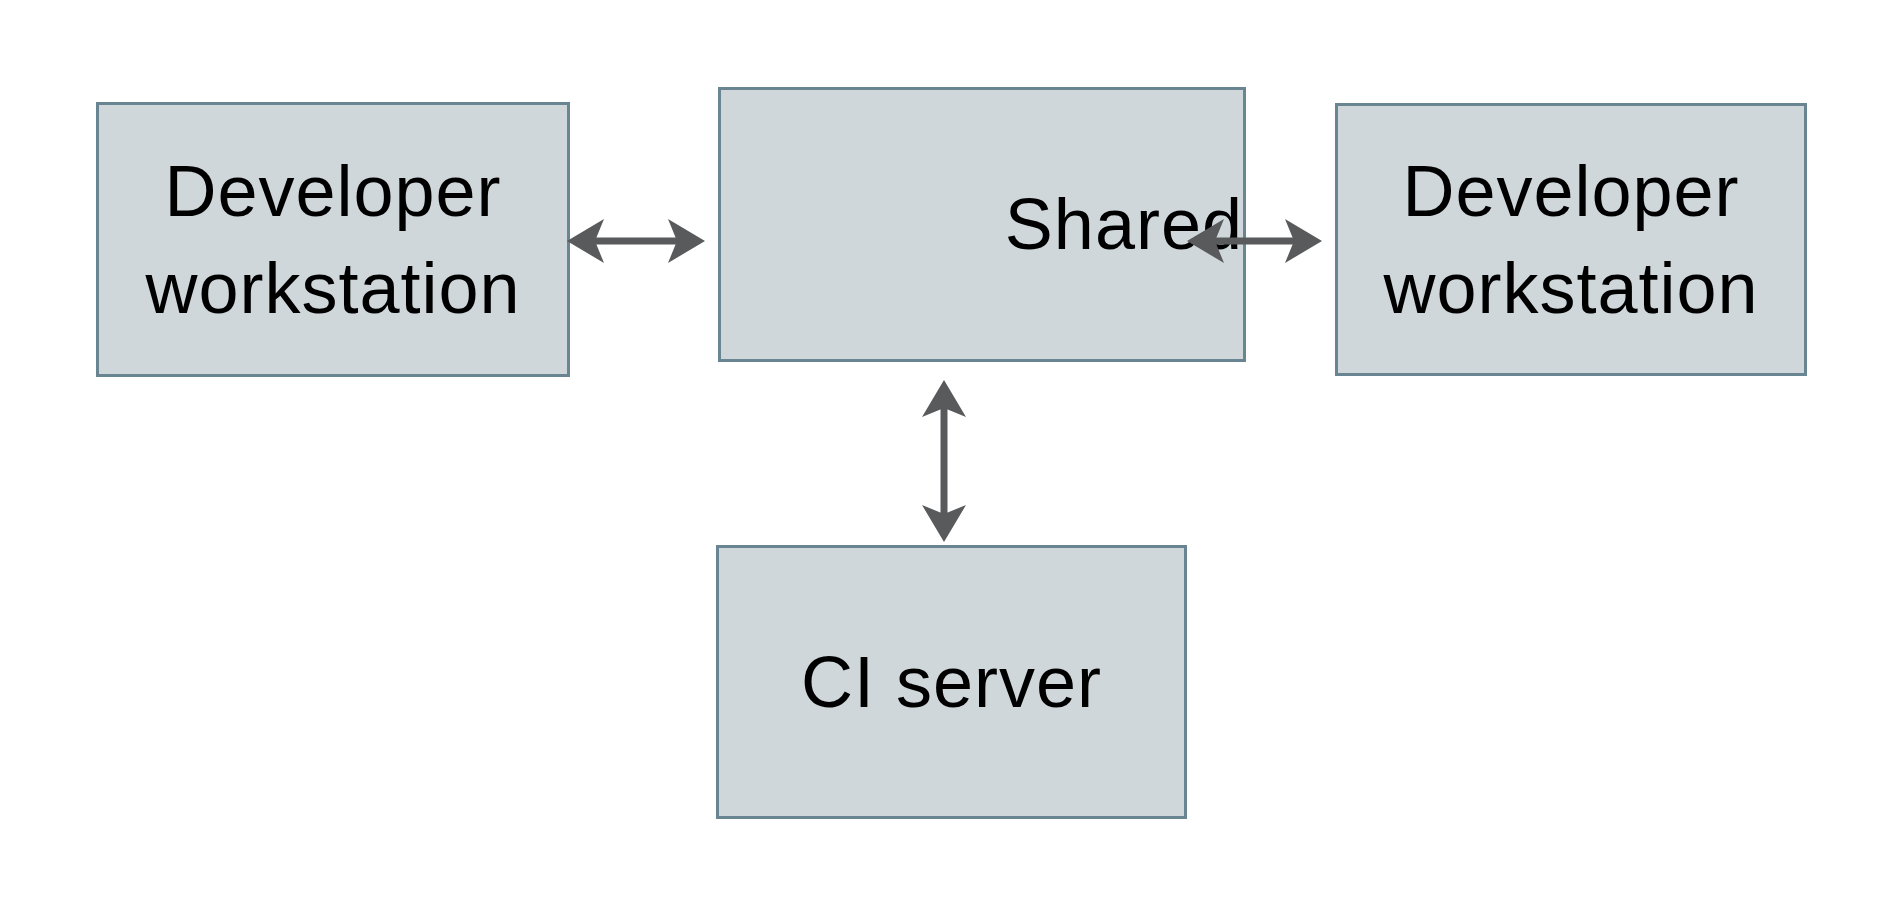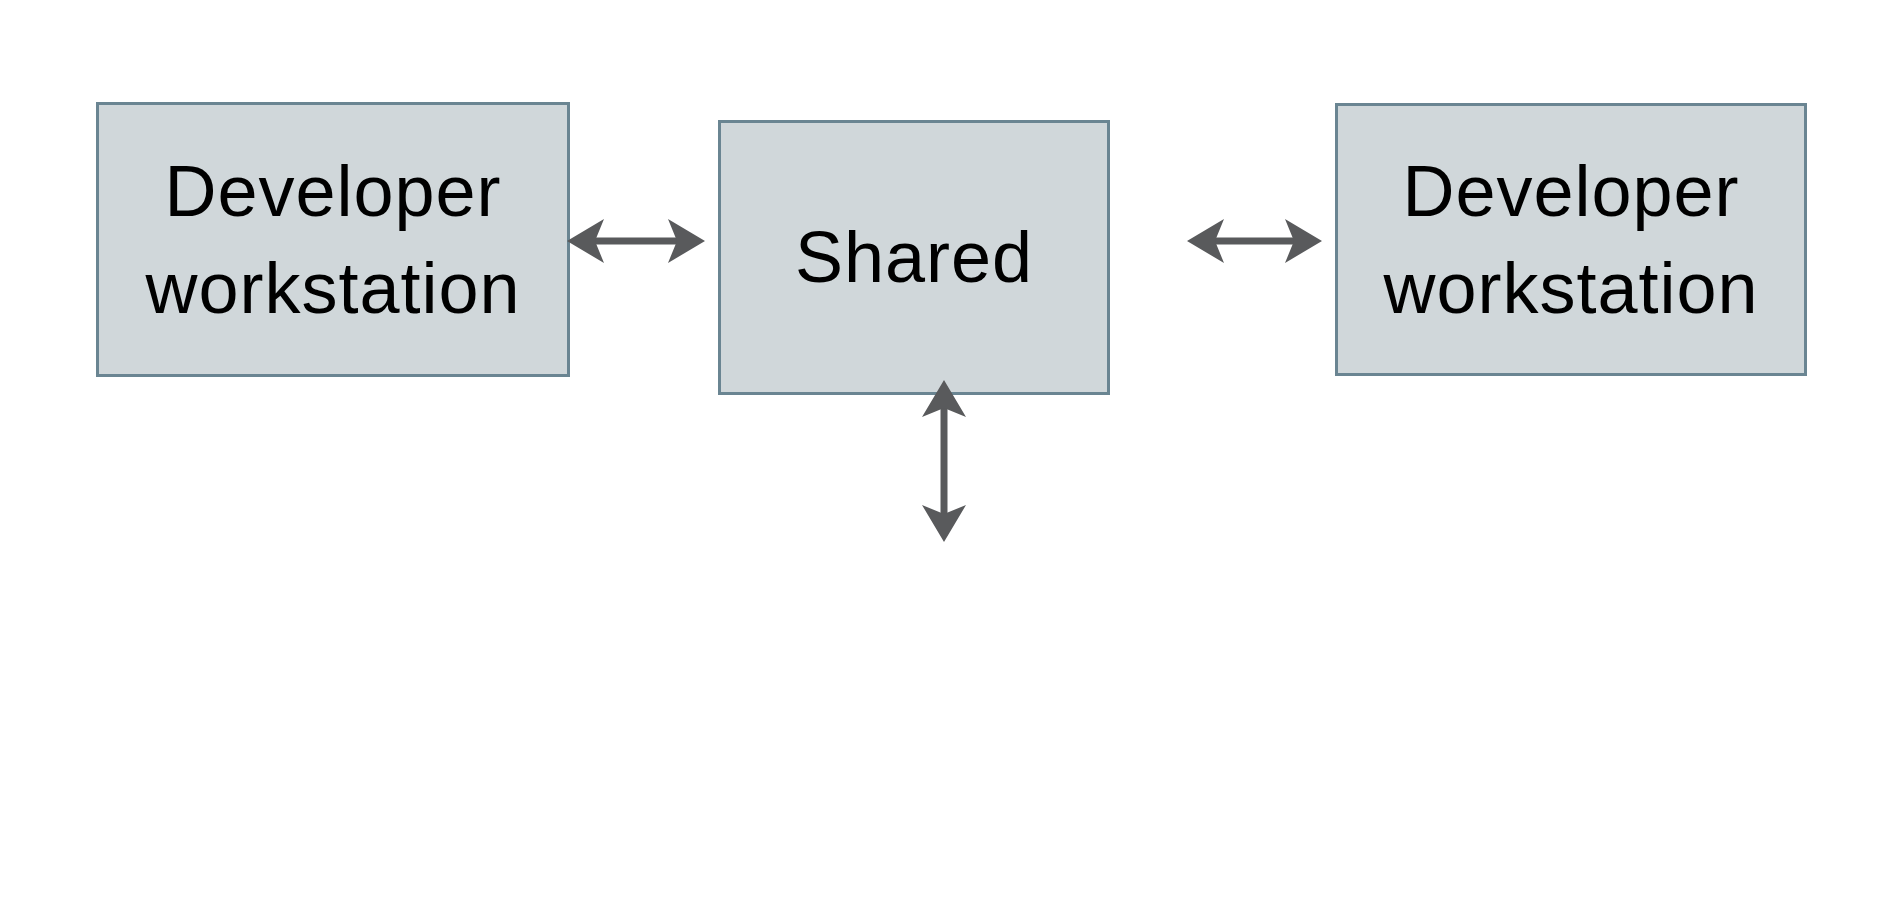--- a/index.html
+++ b/index.html
@@ -36,21 +36,21 @@
   }
   .node .line{
     display:block;
     color:var(--text);
     font-size:72px;
     line-height:97px;
     letter-spacing:1px;
     white-space:nowrap;
   }
   .node-dev-left  {left:88px;  top:102px; width:474px; height:275px;}
-  .node-cache     {left:710px; top:120px; width:392px; height:275px;}
+  .node-cache     {left:710px; top:87px; width:528px; height:275px;align-items:flex-end;}
   .node-dev-right {left:1327px;top:103px; width:472px; height:273px;}
   .node-ci        {left:708px; top:545px; width:471px; height:274px;}
   .arrows{
     position:absolute;
     left:0; top:0;
     width:1900px;
     height:922px;
     pointer-events:none;
   }
   .arrows .shaft{
@@ -75,20 +75,23 @@
 
   <div class="node node-cache">
     <span class="line">Shared</span>
   </div>
 
   <div class="node node-dev-right">
     <span class="line">Developer</span>
     <span class="line">workstation</span>
   </div>
 
+  <div class="node node-ci">
+    <span class="line">CI server</span>
+  </div>
 
   <svg class="arrows" viewBox="0 0 1900 922" xmlns="http://www.w3.org/2000/svg">
     <g>
       <path class="shaft" d="M595,241 L677,241"></path>
       <polygon class="head" points="567,241 604,219 595,241 604,263"></polygon>
       <polygon class="head" points="705,241 668,219 677,241 668,263"></polygon>
     </g>
     <g>
       <path class="shaft" d="M1215,241 L1294,241"></path>
       <polygon class="head" points="1187,241 1224,219 1215,241 1224,263"></polygon>

